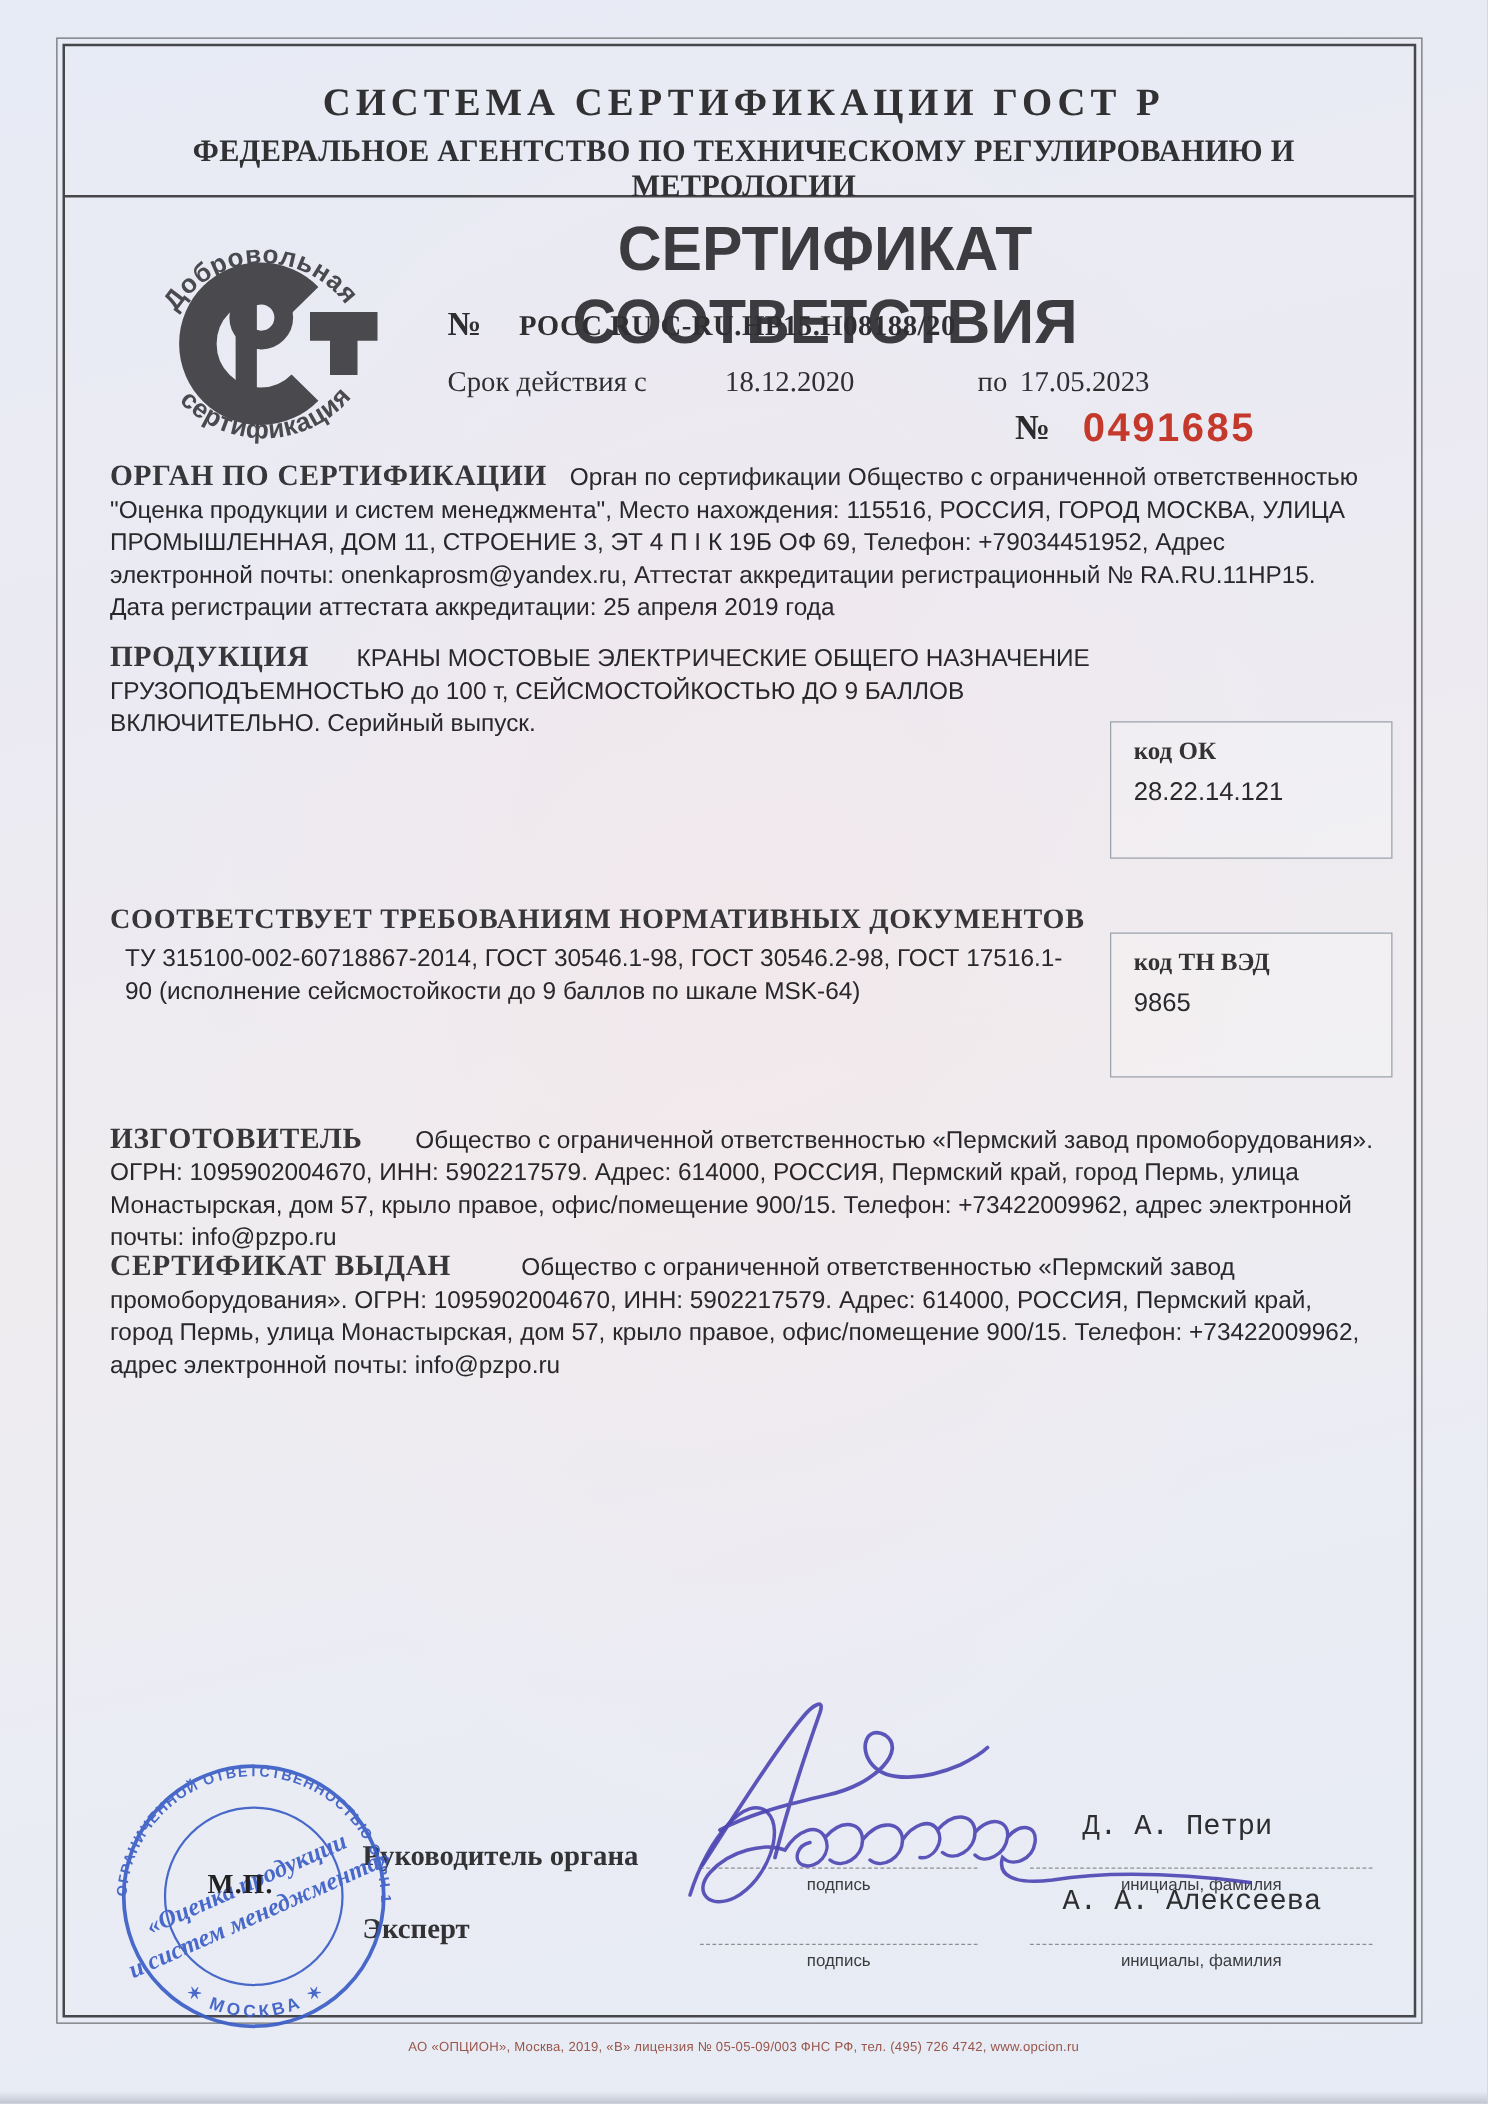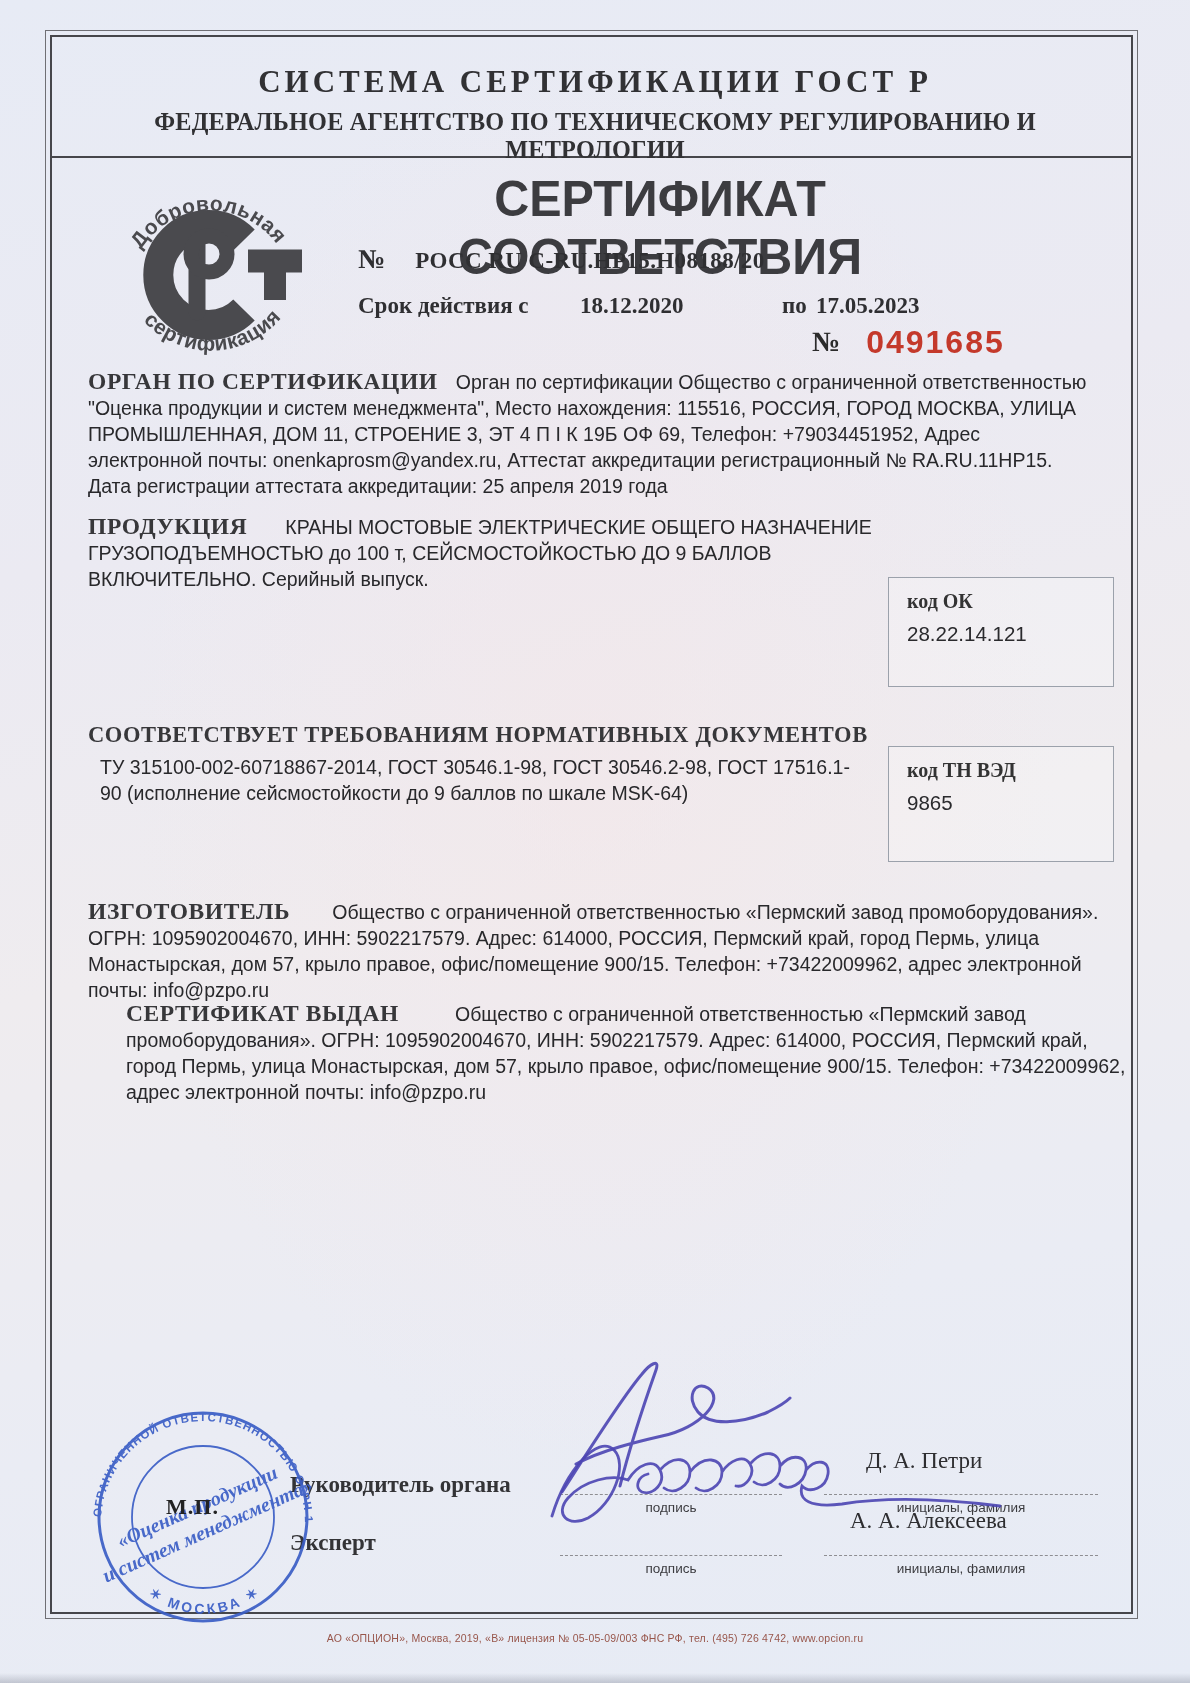--- a/index.html
+++ b/index.html
@@ -25,42 +25,42 @@
   .h-agency{position:absolute;left:60px;top:108px;width:1070px;text-align:center;
     font-family:"Liberation Serif",serif;font-weight:bold;font-size:25px;letter-spacing:0.2px;color:#313134;
     transform:scaleX(.97);}
   
   .doc-title{position:absolute;left:305px;top:170px;width:710px;text-align:center;
     font-size:50px;font-weight:800;color:#3c3c40;transform:scaleX(.97);letter-spacing:0;}
   .no-line{position:absolute;top:244px;left:358px;font-family:"Liberation Serif",serif;font-weight:bold;color:#2f2f32;}
   .no-sym{font-size:27px;}
   .no-val{font-size:23px;letter-spacing:.4px;margin-left:30px;}
   .validity{position:absolute;top:293px;left:358px;width:700px;font-family:"Liberation Serif",serif;
-    font-weight:bold;font-size:23px;color:#2f2f32;}
+    font-weight:normal;font-size:23px;color:#2f2f32;}
   .v-from{position:absolute;left:222px;top:0;}
   .v-po{position:absolute;left:424px;top:0;}
   .v-to{position:absolute;left:458px;top:0;}
   .blank-no{position:absolute;top:324px;left:812px;}
   .blank-no .sym{font-family:"Liberation Serif",serif;font-weight:bold;font-size:28px;color:#2b2b2b;}
   .blank-no .digits{font-size:32px;font-weight:700;letter-spacing:2px;vertical-align:-2px;margin-left:26px;}
   
   .section{position:absolute;font-size:19.5px;line-height:26px;color:#28282b;}
   .seclabel{font-family:"Liberation Serif",serif;font-weight:bold;font-size:23.5px;
     letter-spacing:.6px;color:#37373a;}
   .gap{display:inline-block;}
   .codebox{position:absolute;border:1px solid #9ba1ab;background:rgba(250,250,252,.25);}
   .codebox .cl{position:absolute;left:18px;top:12px;font-family:"Liberation Serif",serif;
     font-weight:bold;font-size:20px;color:#333;}
   .codebox .cv{position:absolute;left:18px;top:44px;font-size:20.5px;color:#2a2a2d;}
   
   .siglabel{position:absolute;font-family:"Liberation Serif",serif;font-weight:bold;
     font-size:23px;color:#333336;}
   .sigline{position:absolute;border-bottom:1.5px dashed #8e8e92;height:0;}
   .caption{position:absolute;font-size:13.5px;color:#3c3c40;text-align:center;}
-  .name{position:absolute;font-family:Liberation Serif, serif;font-size:23px;color:#2e2e31;}
+  .name{position:absolute;font-family:Liberation Mono, monospace;font-size:23px;color:#2e2e31;}
   .mp{position:absolute;left:166px;top:1494px;font-family:"Liberation Serif",serif;
     font-weight:bold;font-size:22px;color:#222;z-index:5;letter-spacing:1px;}
   .note{position:absolute;left:222px;top:1572px;font-family:"Liberation Serif",serif;
     font-weight:bold;font-size:26.5px;color:#2d2d30;letter-spacing:.4px;z-index:4;}
   .imprint{position:absolute;left:245px;top:1632px;width:700px;text-align:center;
     font-size:10.5px;color:#98564b;letter-spacing:.2px;}
   .stamp-wrap{position:absolute;left:64px;top:1378px;width:278px;height:278px;z-index:3;opacity:.92;}
   .sig-svg{position:absolute;z-index:4;}
 </style>
 </head>
@@ -131,21 +131,21 @@
   </div>
   <div class="codebox" style="left:888px;top:746px;width:224px;height:114px;">
     <div class="cl">код ТН ВЭД</div>
     <div class="cv">9865</div>
   </div>
 
   <div class="section" style="left:88px;top:898px;width:1015px;">
     <span class="seclabel">ИЗГОТОВИТЕЛЬ</span><span class="gap" style="width:42px;"></span><span>Общество с ограниченной ответственностью «Пермский завод промоборудования». ОГРН: 1095902004670, ИНН: 5902217579.  Адрес: 614000, РОССИЯ, Пермский край, город Пермь, улица Монастырская, дом 57, крыло правое, офис/помещение 900/15. Телефон: +73422009962, адрес электронной почты: info@pzpo.ru</span>
   </div>
 
-  <div class="section" style="left:88px;top:1000px;width:1015px;margin-left:38px;">
+  <div class="section" style="left:88px;top:1000px;width:1015px;">
     <span class="seclabel">СЕРТИФИКАТ ВЫДАН</span><span class="gap" style="width:56px;"></span><span>Общество с ограниченной ответственностью «Пермский завод промоборудования». ОГРН: 1095902004670, ИНН: 5902217579.  Адрес: 614000, РОССИЯ, Пермский край, город Пермь, улица Монастырская, дом 57, крыло правое, офис/помещение 900/15. Телефон: +73422009962, адрес электронной почты: info@pzpo.ru</span>
   </div>
 
 
 
   <svg class="stamp-wrap" viewBox="0 0 278 278">
     <defs>
       <path id="ringPath" d="M 37,145 A 102,102 0 1 1 241,145" fill="none"></path>
       <path id="ringBot" d="M 52,172 A 92,92 0 0 0 228,169" fill="none"></path>
     </defs>

